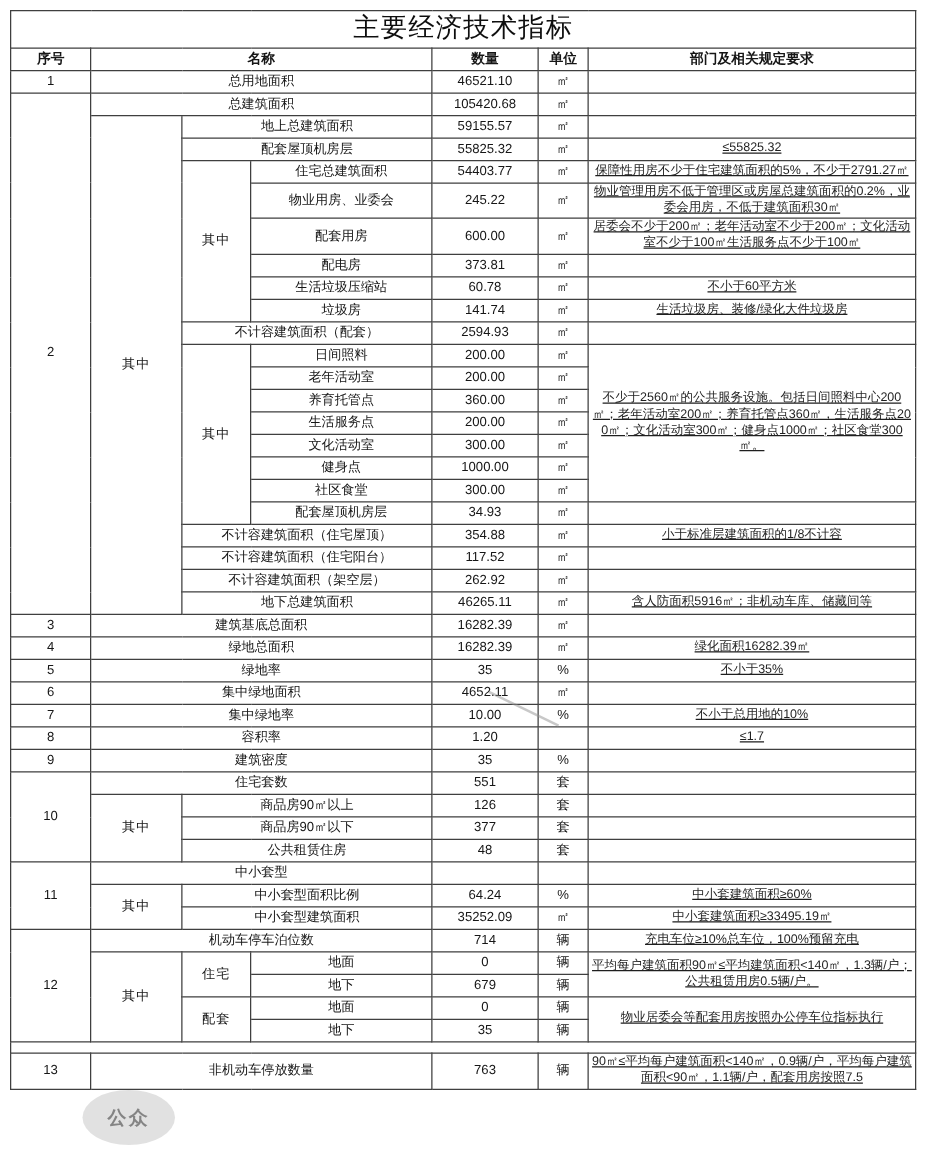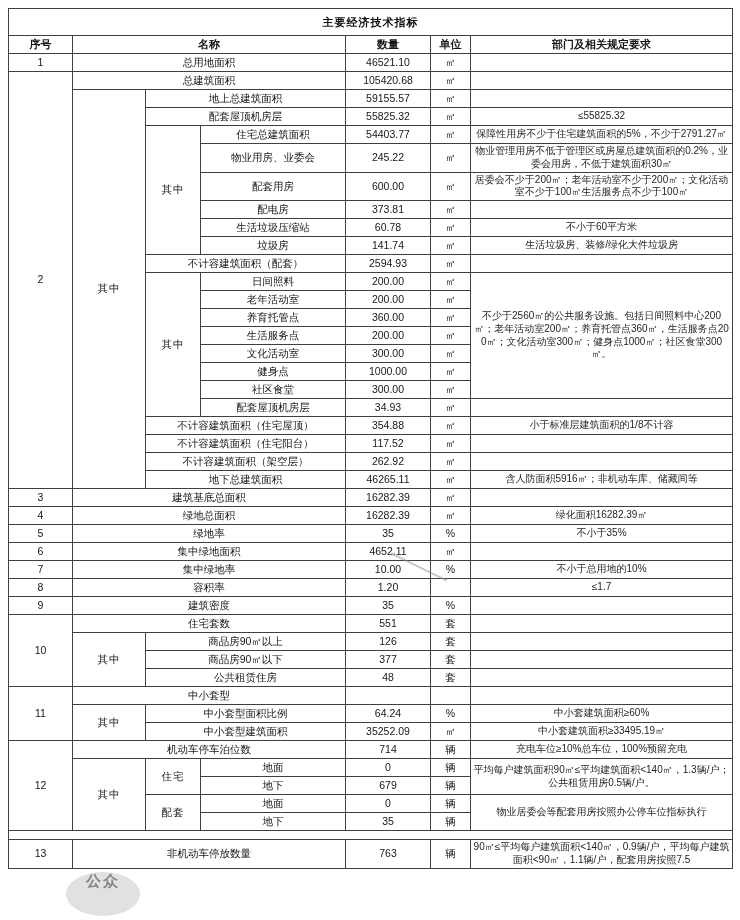--- a/index.html
+++ b/index.html
@@ -39,33 +39,34 @@
     color: #161616;
     text-align: center;
     vertical-align: middle;
     padding: 1px 2px;
     height: 15px;
     word-break: break-all;
     font-weight: normal;
     background: transparent;
   }
   thead th.title {
-    font-size: 11px;
-    font-weight: 700;
+    font-size: 21px;
+    font-weight: 400;
     height: 24px;
     letter-spacing: 1px;
     color: #0e0e0e;
   }
   tr.head th {
     font-weight: 700;
     font-size: 11px;
   }
   td[data-name="requirement-cell"] {
     font-size: 10px;
     color: #1f1f1f;
+    text-decoration: underline;
   }
   td[data-name="group-label-cell"],
   td[data-name="subcategory-cell"] {
     letter-spacing: 1px;
   }
   tr.spacer td {
     height: 8px;
     padding: 0;
   }
   
@@ -79,21 +80,21 @@
   }
   .wm-stamp {
     position: absolute;
     left: 66px;
     top: 872px;
     width: 74px;
     height: 44px;
     border-radius: 50%;
     background: rgba(175, 175, 175, 0.38);
     display: flex;
-    align-items: flex-start;
+    align-items: center;
     justify-content: center;
   }
   .wm-stamp span {
     font-size: 15px;
     font-weight: bold;
     color: rgba(95, 95, 95, 0.72);
     letter-spacing: 2px;
   }
   .wm-slash {
     position: absolute;

